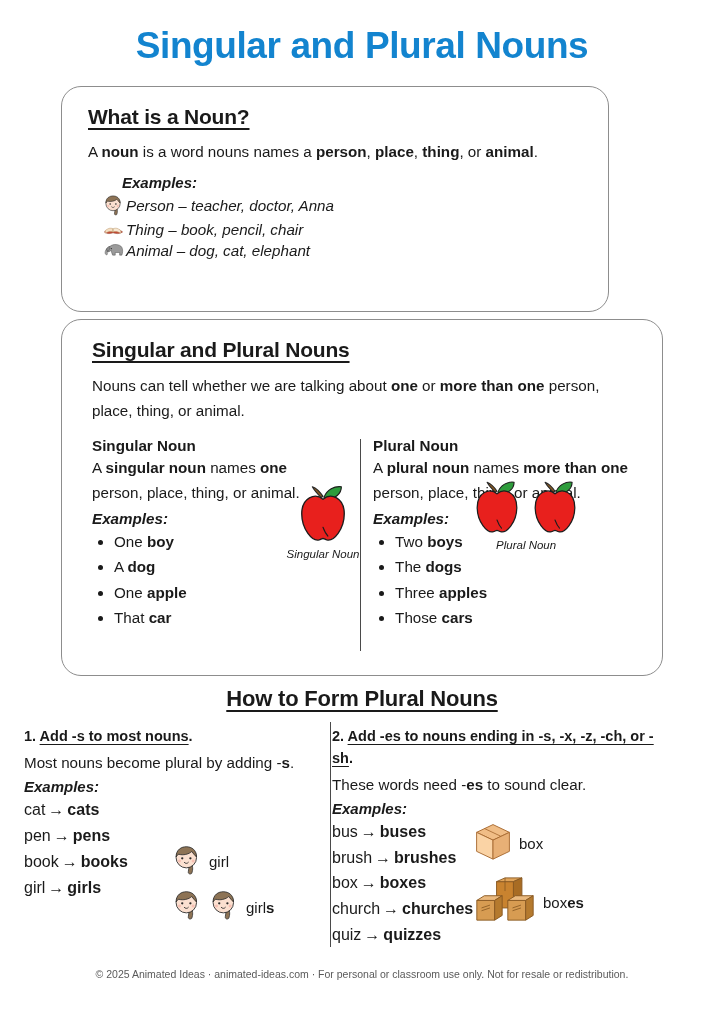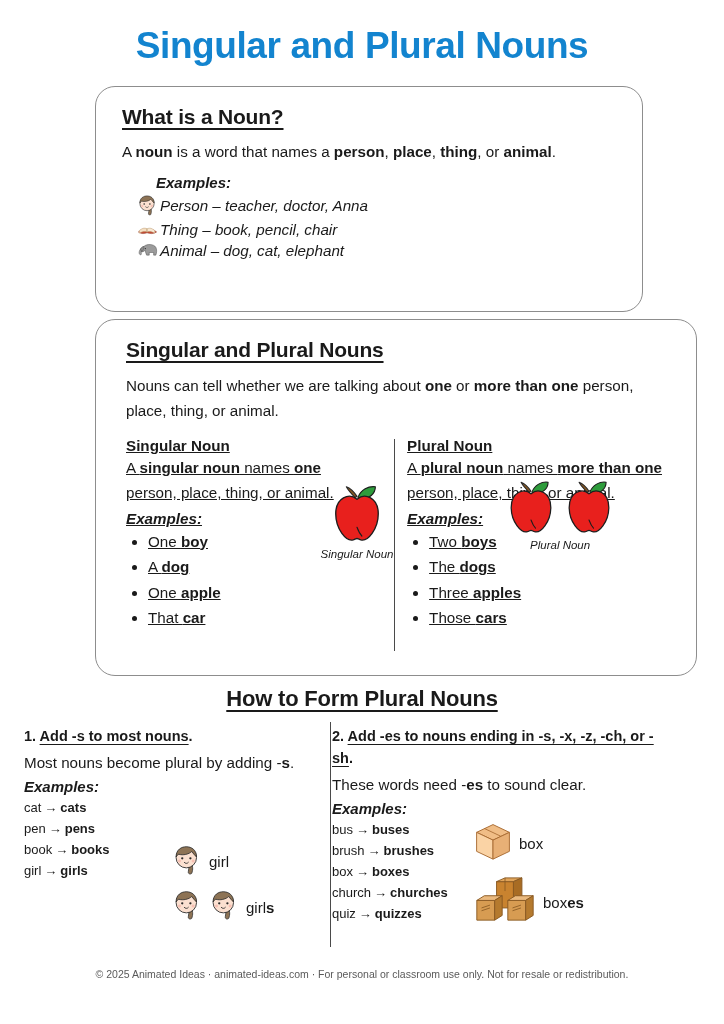--- a/index.html
+++ b/index.html
@@ -14,21 +14,21 @@
   
   .title{
     text-align:center;font-size:37px;font-weight:bold;
     color:#1384cf;letter-spacing:-0.4px;
     padding-top:27px;line-height:1.05;
   }
 
   
   .card{
     border:1.2px solid #8d8d8d;border-radius:20px;
-    background:#fff;box-sizing:border-box;margin-left:34px;
+    background:#fff;box-sizing:border-box;
   }
   #card-noun{
     position:absolute;left:61px;top:86px;width:548px;height:226px;
     padding:14px 22px 10px 26px;
   }
   #card-sp{
     position:absolute;left:61px;top:319px;width:602px;height:357px;
     padding:14px 22px 10px 30px;
   }
 
@@ -49,21 +49,21 @@
     margin-left:12px;
   }
   .ex-row .etxt{font-style:italic;}
   .emoji{
     font-size:17px;width:26px;text-align:center;display:inline-block;
     font-style:normal;line-height:1;
   }
 
   
   .sp-lead{font-size:15.2px;line-height:1.62;margin:0 0 4px 0;}
-  .cols{display:flex;margin-top:14px;position:relative;text-decoration:underline;}
+  .cols{display:flex;margin-top:14px;position:relative;}
   .col{width:252px;position:relative;}
   .col.right{padding-left:32px;width:270px;}
   .divider{
     position:absolute;left:268px;top:2px;width:1px;height:212px;
     background:#4a4a4a;
   }
   .col-head{font-size:15.2px;font-weight:bold;margin:0 0 2px 0;}
   .col-def{font-size:15.2px;line-height:1.62;margin:0;}
   .col-ex{font-size:15.2px;font-weight:bold;font-style:italic;margin:4px 0 2px 0;}
   ul.bullets{margin:0;padding-left:22px;}
@@ -89,21 +89,21 @@
   .hcol.right{padding-left:26px;width:340px;}
   .hdivider{
     position:absolute;left:330px;top:-4px;width:1px;height:225px;
     background:#4a4a4a;
   }
   .rule-title{font-size:14.5px;font-weight:bold;margin:0 0 3px 0;line-height:1.5;}
   .rule-title .u{text-decoration:underline;text-underline-offset:3px;}
   .rule-body{font-size:15.2px;line-height:1.52;margin:0 0 2px 0;}
   .rule-ex{font-size:15px;font-weight:bold;font-style:italic;margin:4px 0 2px 0;}
   .pairs{margin:0;padding:0;list-style:none;}
-  .pairs li{font-size:13px;line-height:1.62;white-space:nowrap;}
+  .pairs li{font-size:16px;line-height:1.62;white-space:nowrap;}
   .pairs li b{font-weight:bold;}
   .arrow{font-style:normal;padding:0 3px;}
 
   
   .pic-block{position:absolute;}
   #girls-pics{left:148px;top:118px;}
   #box-pics{left:168px;top:96px;}
   .pic-line{display:flex;align-items:center;gap:7px;margin-bottom:10px;}
   .pic-cap{font-size:15px;}
   .pic-cap b{font-weight:bold;}
@@ -118,21 +118,21 @@
 <body>
 
 <div class="page">
 
   <div class="title">Singular and Plural Nouns</div>
 
   <div class="card" id="card-noun">
     <div class="card-head">What is a Noun?</div>
 
     <p class="lead">
-      <span>A </span><b>noun</b><span> is a word that names a </span><b>person</b><span>, </span><b>place</b><span>, </span><b>thing</b><span>, or </span><b>animal</b><span>.</span>
+      <span>A </span><b>noun</b><span> is a word nouns names a </span><b>person</b><span>, </span><b>place</b><span>, </span><b>thing</b><span>, or </span><b>animal</b><span>.</span>
     </p>
 
     <div class="ex-label">Examples:</div>
 
     <div id="noun-example-list">
         <div class="ex-row">
           <span class="emoji"><svg viewBox="0 0 44 46" width="21" height="21.954545454545453">
               <path d="M27 28 C31 30 31 38 29 43 C27 45 23 44 24 40 C25 35 25 31 24 29 Z" fill="#8d7355" stroke="#2b2b2b" stroke-width="1.1" stroke-linejoin="round"></path>
               <circle cx="21" cy="20" r="15" fill="#fbe0d0" stroke="#2b2b2b" stroke-width="1.3"></circle>
               <path d="M6 19 C6 8 14 4 21 4 C29 4 36 9 36 19 C33 17 31 13 29 11 C25 15 16 17 10 15 C8 16 7 17 6 19 Z" fill="#8d7355" stroke="#2b2b2b" stroke-width="1.2" stroke-linejoin="round"></path>

